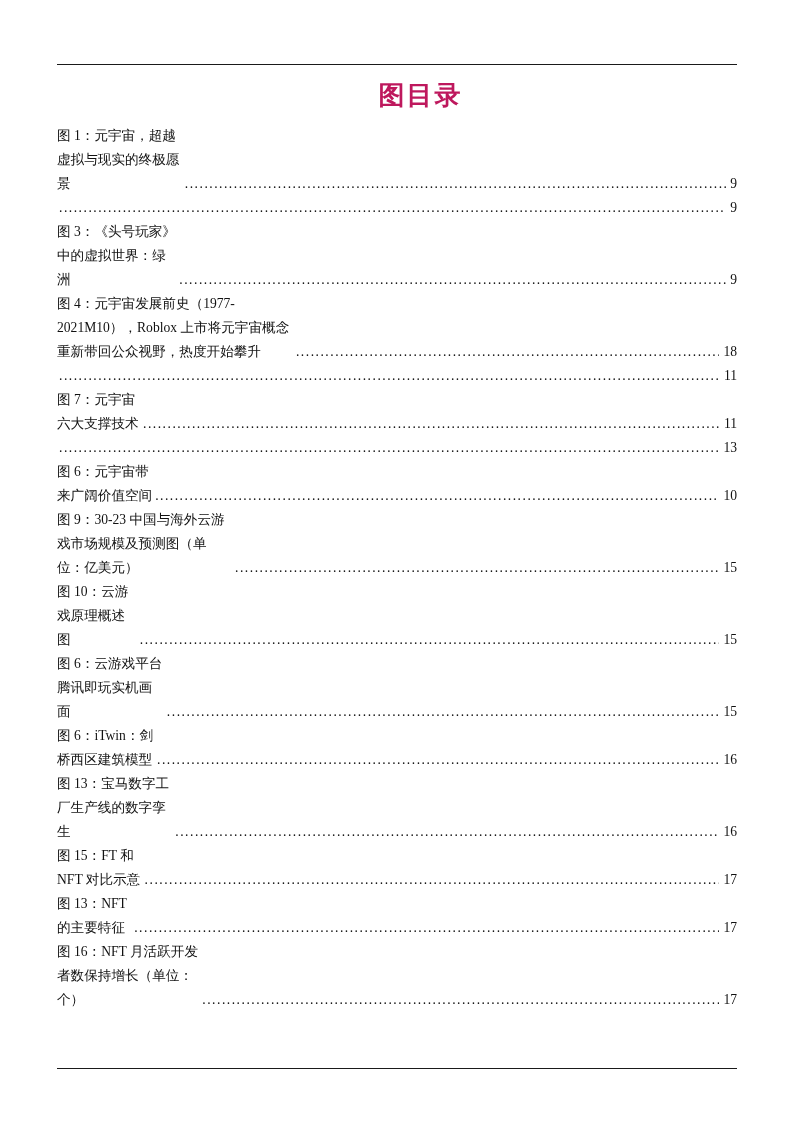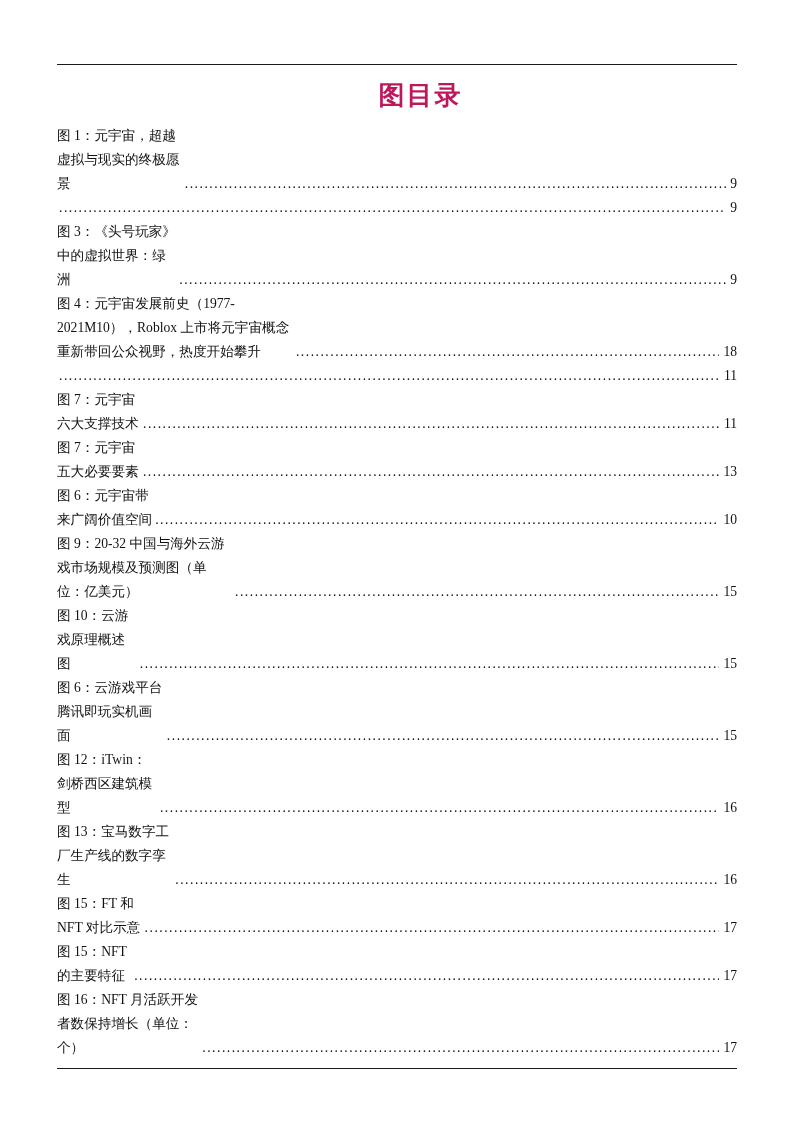--- a/index.html
+++ b/index.html
@@ -101,69 +101,68 @@
     <span class="entry-page">11</span>
   </div>
 
   <div class="entry">
     <span class="entry-text">图 7：元宇宙六大支撑技术</span>
     <span class="leader"></span>
     <span class="entry-page">11</span>
   </div>
 
   <div class="entry">
-    <span class="entry-text">图 7：元宇宙五大必要要素</span>
     <span class="leader"></span>
     <span class="entry-page">13</span>
   </div>
 
   <div class="entry">
     <span class="entry-text">图 6：元宇宙带来广阔价值空间</span>
     <span class="leader"></span>
     <span class="entry-page">10</span>
   </div>
 
   <div class="entry">
-    <span class="entry-text">图 9：20-32 中国与海外云游戏市场规模及预测图（单位：亿美元）</span>
+    <span class="entry-text">图 9：30-23 中国与海外云游戏市场规模及预测图（单位：亿美元）</span>
     <span class="leader"></span>
     <span class="entry-page">15</span>
   </div>
 
   <div class="entry">
     <span class="entry-text">图 10：云游戏原理概述图</span>
     <span class="leader"></span>
     <span class="entry-page">15</span>
   </div>
 
   <div class="entry">
     <span class="entry-text">图 6：云游戏平台腾讯即玩实机画面</span>
     <span class="leader"></span>
     <span class="entry-page">15</span>
   </div>
 
   <div class="entry">
-    <span class="entry-text">图 12：iTwin：剑桥西区建筑模型</span>
+    <span class="entry-text">图 6：iTwin：剑桥西区建筑模型</span>
     <span class="leader"></span>
     <span class="entry-page">16</span>
   </div>
 
   <div class="entry">
     <span class="entry-text">图 13：宝马数字工厂生产线的数字孪生</span>
     <span class="leader"></span>
     <span class="entry-page">16</span>
   </div>
 
   <div class="entry">
     <span class="entry-text">图 15：FT 和 NFT 对比示意</span>
     <span class="leader"></span>
     <span class="entry-page">17</span>
   </div>
 
   <div class="entry">
-    <span class="entry-text">图 15：NFT 的主要特征</span>
+    <span class="entry-text">图 13：NFT 的主要特征</span>
     <span class="leader"></span>
     <span class="entry-page">17</span>
   </div>
 
   <div class="entry">
     <span class="entry-text">图 16：NFT 月活跃开发者数保持增长（单位：个）</span>
     <span class="leader"></span>
     <span class="entry-page">17</span>
   </div>
 

